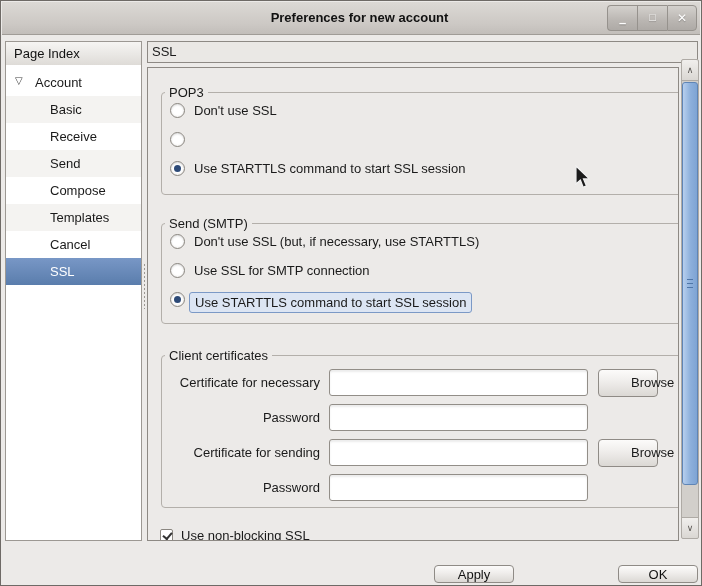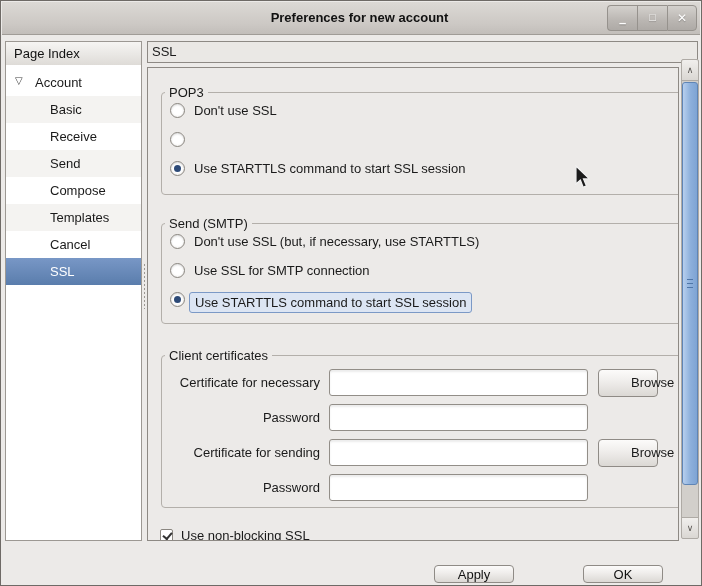--- a/index.html
+++ b/index.html
@@ -84,21 +84,21 @@
   .sb-btn.down{bottom:0;border-top:1px solid #aeaaa5;border-radius:0 0 2px 2px;}
   .sb-thumb{position:absolute;left:0;top:22px;width:16px;height:403px;box-sizing:border-box;
     background:linear-gradient(90deg,#b7cfee,#8cafdb 55%,#7ea4d4);border:1px solid #5f85b6;border-radius:3px;}
   .sb-thumb::after{content:"";position:absolute;left:4px;top:50%;margin-top:-5px;width:6px;height:10px;
     background:repeating-linear-gradient(#4f76a8 0 1px,transparent 1px 4px);}
 
   
   .footer-btn{position:absolute;top:548px;width:80px;height:18px;box-sizing:border-box;
     border:1px solid #8f8b86;border-radius:4px;font:inherit;color:#111;
     background:linear-gradient(#fcfbfa,#efedeb 45%,#dbd8d4);margin-top:16px;}
-  #btn-apply{left:433px;} #btn-cancel{left:523px;} #btn-ok{left:582px;}
+  #btn-apply{left:433px;} #btn-cancel{left:523px;} #btn-ok{left:617px;}
 
   .cursor{position:absolute;left:573px;top:164px;pointer-events:none;}
 </style>
 </head>
 <body>
 
 <div class="window">
 
   <div class="titlebar">
     <div class="title">Preferences for new account</div>

